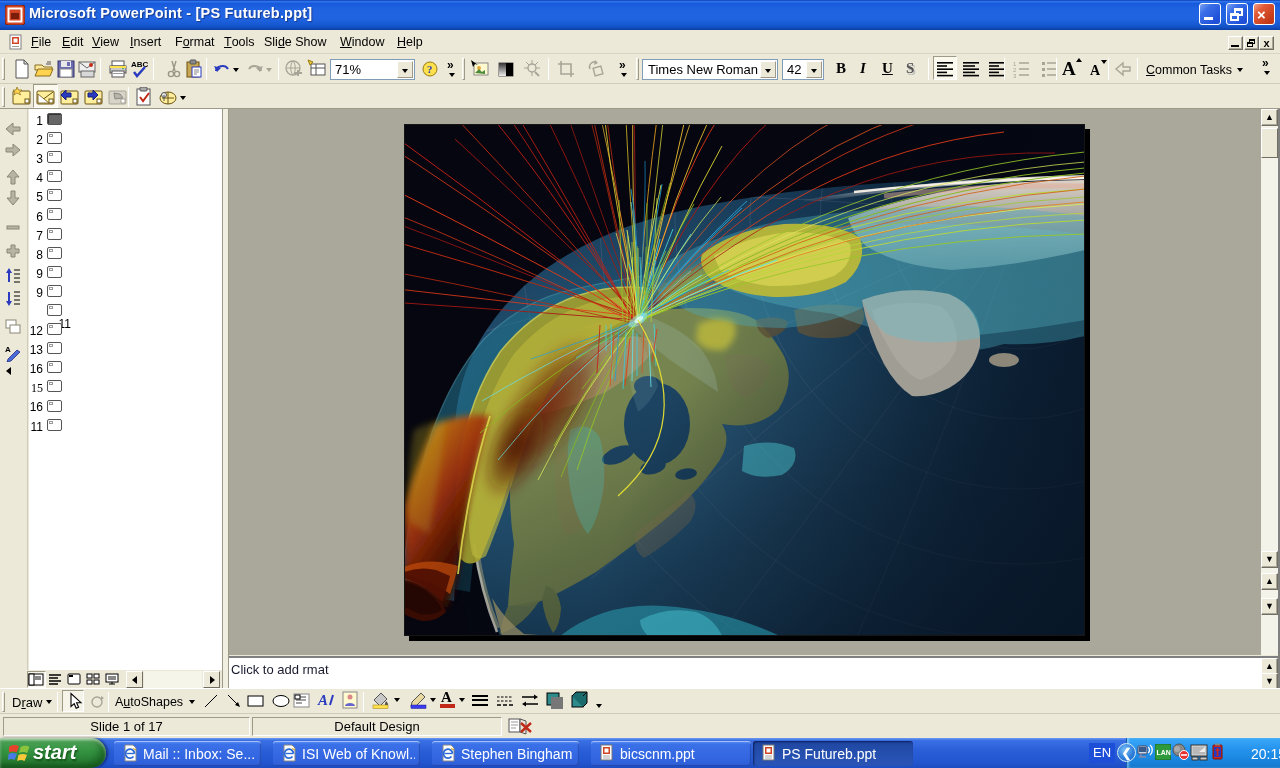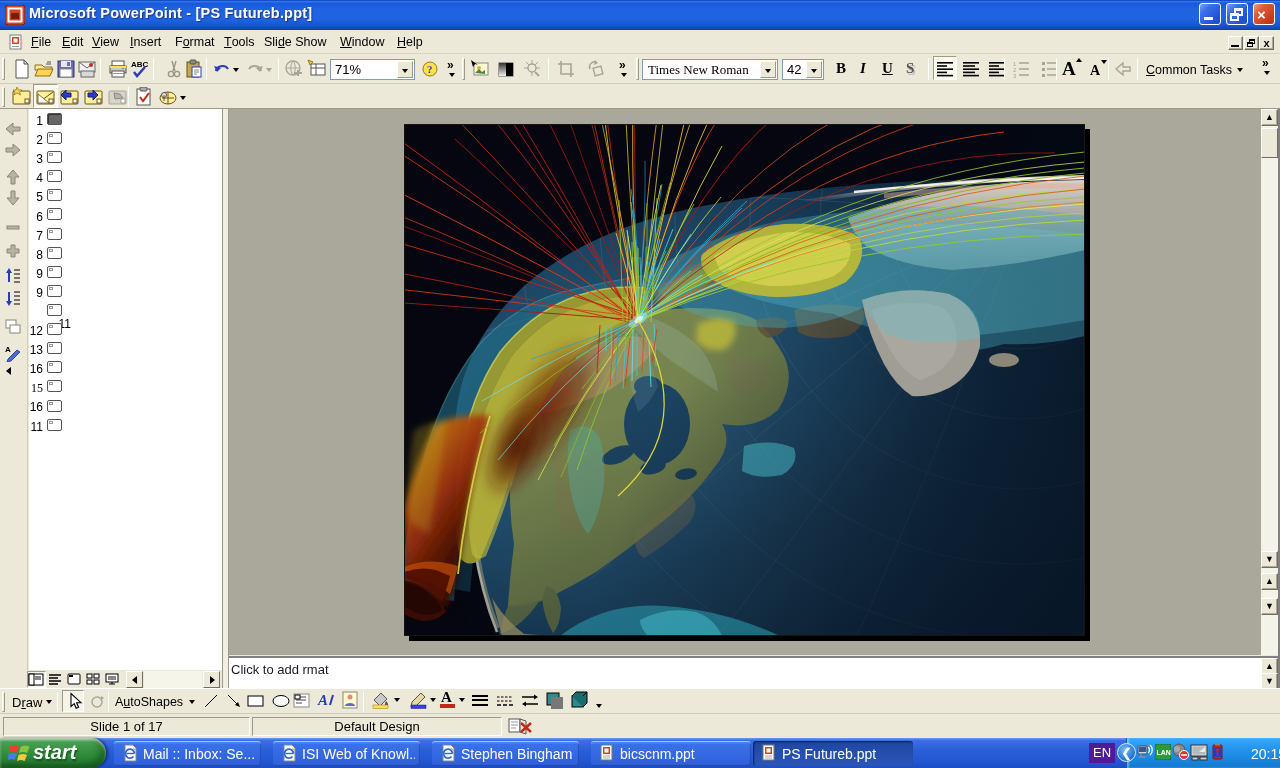--- a/index.html
+++ b/index.html
@@ -171,21 +171,21 @@
   </svg>
 <svg class="abs" style="left:586px;top:59px;" width="20" height="20" viewBox="0 0 20 20" xmlns="http://www.w3.org/2000/svg">
     <rect x="8" y="8" width="8" height="8" fill="none" stroke="#a8a598" stroke-width="1.4" transform="rotate(-15 12 12)"></rect>
     <path d="M4 10c-2-4 2-8 6-7" fill="none" stroke="#a8a598" stroke-width="1.4"></path>
     <path d="M9 1l3 3-4 2z" fill="#a8a598"></path>
   </svg>
 <div class="abs" style="left:619px;top:58px;font-size:12px;font-weight:bold;">»</div>
 <div class="darr" style="left:621px;top:73px;"></div>
 <div class="grip" style="left:636px;top:58px;height:22px;"></div>
 <div class="combo" style="left:642px;top:59px;width:136px;height:21px;">
-    <span style="position:absolute;left:5px;top:2px;font-family:Liberation Serif, serif;">Times New Roman</span>
+    <span style="position:absolute;left:5px;top:2px;">Times New Roman</span>
     <div class="comboarrow">
       <div class="darr" style="left:4px;top:7px;"></div>
     </div>
   </div>
 <div class="combo" style="left:782px;top:59px;width:42px;height:21px;">
     <span style="position:absolute;left:4px;top:2px;">42</span>
     <div class="comboarrow">
       <div class="darr" style="left:4px;top:7px;"></div>
     </div>
   </div>
@@ -824,21 +824,21 @@
 <div class="abs" style="left:620px;top:746px;color:#fff;font-size:14px;white-space:nowrap;overflow:hidden;width:126px;">bicscnm.ppt</div>
 <div class="taskbtn" style="left:753px;width:160px;background:linear-gradient(180deg,#1e46a0 0%,#254fae 50%,#2a55b8 100%);box-shadow:inset 1px 1px 2px rgba(0,0,40,.6);"></div>
 <svg class="abs" style="left:760px;top:744px;" width="18" height="18" viewBox="0 0 18 18" xmlns="http://www.w3.org/2000/svg">
     <rect x="3" y="1" width="11" height="15" fill="#fff" stroke="#777"></rect>
     <rect x="5" y="3" width="7" height="7" fill="#d14424"></rect>
     <rect x="6.5" y="4.5" width="4" height="4" fill="#fff"></rect>
     <path d="M5 12h7M5 14h7" stroke="#aaa"></path>
   </svg>
 <div class="abs" style="left:782px;top:746px;color:#fff;font-size:14px;white-space:nowrap;overflow:hidden;width:126px;">PS Futureb.ppt</div>
 <div class="abs" style="left:1126px;top:738px;width:154px;height:30px;background:linear-gradient(180deg,#3aa8f8 0%,#2492ec 40%,#1a86e0 70%,#1478cc 100%);border-left:1px solid #1060b0;box-shadow:inset 2px 0 2px rgba(255,255,255,.35);"></div>
-<div class="abs" style="left:1089px;top:743px;width:26px;height:20px;background:#4c1d95;color:#fff;font-size:13px;text-align:center;line-height:20px;">EN</div>
+<div class="abs" style="left:1089px;top:743px;width:26px;height:20px;background:#1d4ed8;color:#fff;font-size:13px;text-align:center;line-height:20px;">EN</div>
 <div class="abs" style="left:1117px;top:743px;width:19px;height:19px;border-radius:50%;background:radial-gradient(circle at 7px 6px,#7ac0f8,#2a7ad8 60%,#1a5ab8);border:1px solid #d8ecf8;color:#fff;font-weight:bold;font-size:12px;text-align:center;line-height:18px;">❮</div>
 <svg class="abs" style="left:1137px;top:744px;" width="17" height="16" viewBox="0 0 17 16" xmlns="http://www.w3.org/2000/svg">
     <rect x="1" y="2" width="9" height="8" rx="1" fill="#c8d8e8" stroke="#446"></rect>
     <rect x="2" y="3" width="7" height="5" fill="#3a5a8a"></rect>
     <path d="M4 10v3M2 13h7" stroke="#88a" stroke-width="1.4"></path>
     <path d="M11 3c2 1 2 5 0 6M13 1c3 2 3 8 0 10" stroke="#fff" fill="none" stroke-width="1.3"></path>
   </svg>
 <svg class="abs" style="left:1155px;top:744px;" width="16" height="16" viewBox="0 0 16 16" xmlns="http://www.w3.org/2000/svg">
     <rect x="0" y="0" width="16" height="16" rx="2" fill="#2e9a3c" stroke="#1a6a24"></rect>
     <text x="1.5" y="11" font-size="7" font-weight="bold" fill="#fff" font-family="Liberation Sans">LAN</text>

